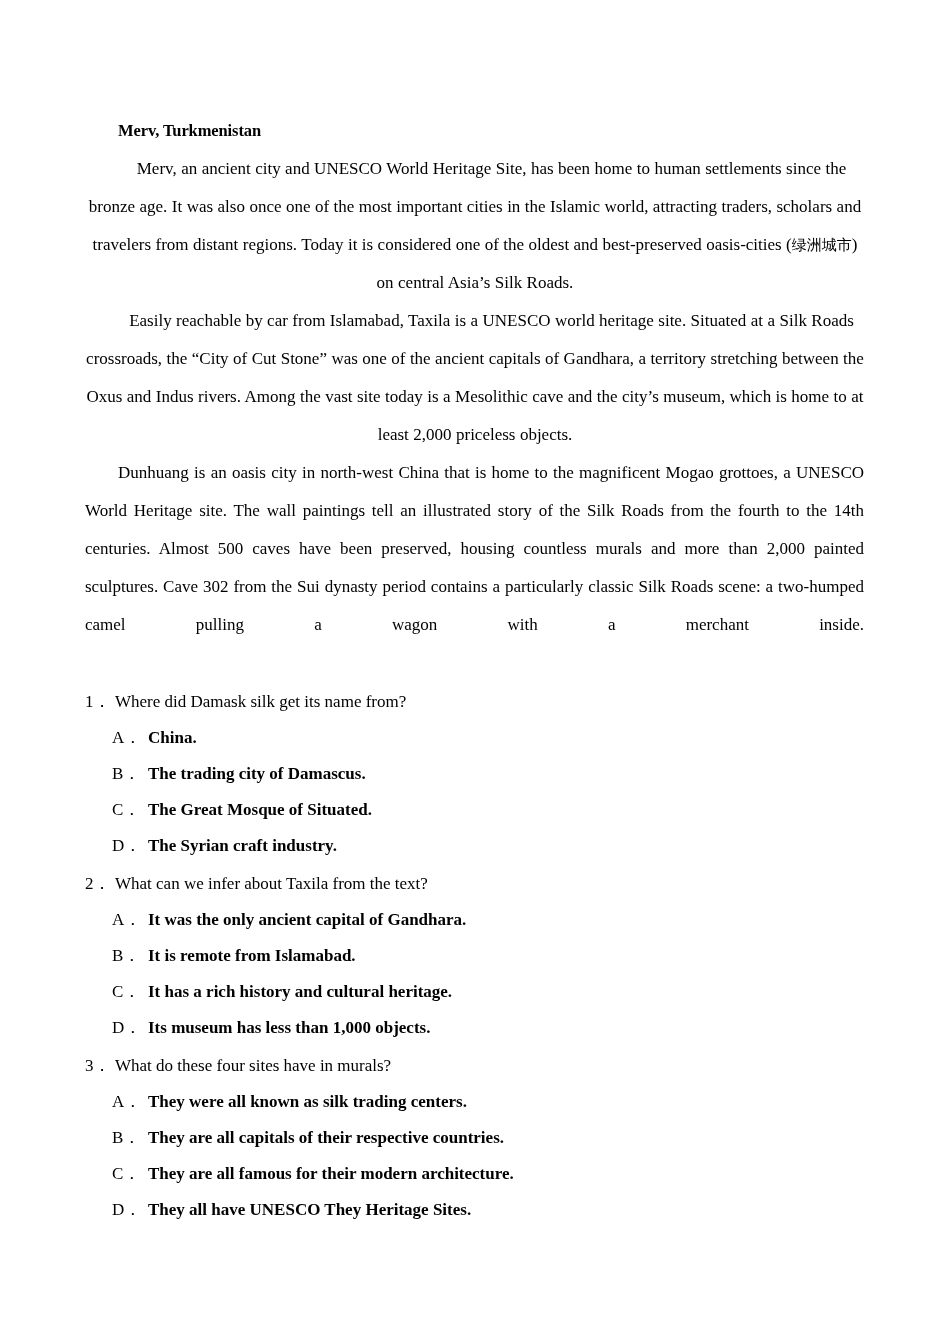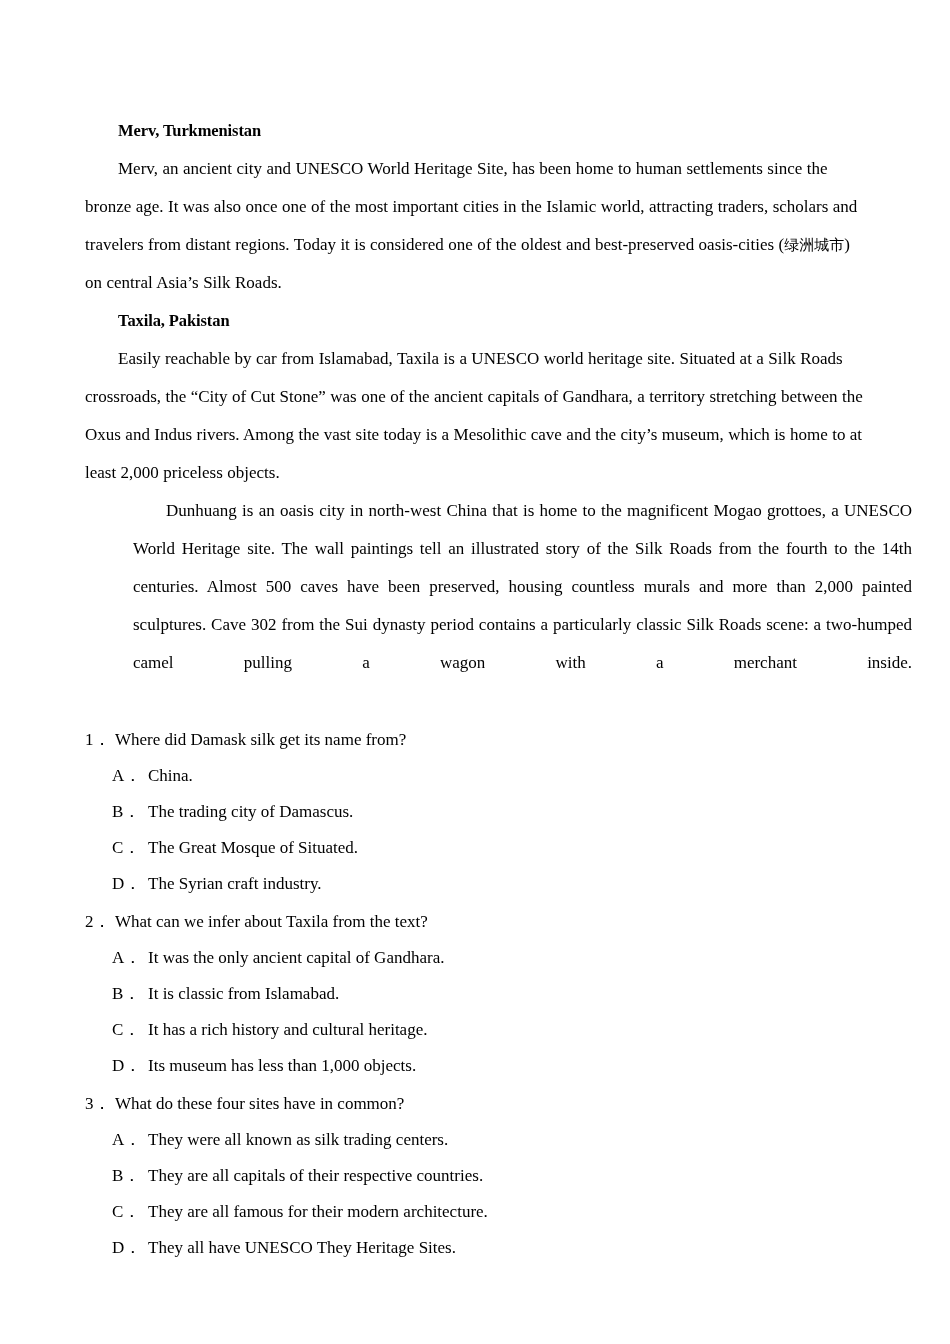--- a/index.html
+++ b/index.html
@@ -37,28 +37,27 @@
     padding-left: 33px;
     letter-spacing: -0.1px;
   }
 
   
   .body-para {
     font-size: 17px;
     line-height: 38px;
     margin: 0;
     text-indent: 33px;
-    text-align: left;
+    text-align: center;
     word-spacing: 0.2px;
   }
   .body-para.justified {
     text-align: justify;
     text-justify: inter-word;
     width: 779px;
-    margin-left: 48px;
   }
   .body-para.justified::after {
     content: "";
     display: inline-block;
     width: 100%;
   }
   .cjk {
     font-family: "DejaVu Sans", sans-serif;
     font-size: 15px;
   }
@@ -95,38 +94,38 @@
     align-items: baseline;
     padding-left: 27px;
   }
   .opt-letter {
     display: inline-block;
     min-width: 36px;
     flex: 0 0 auto;
   }
   .opt-text {
     flex: 1 1 auto;
+    font-weight: bold;
   }
   .q-gap {
     height: 2px;
   }
 </style>
 </head>
 <body>
 
 <div class="page">
   <div class="content">
 
     <div>
       <div class="section-heading">Merv, Turkmenistan</div>
       <p class="body-para"><span>Merv, an ancient city and UNESCO World Heritage Site, has been home to human settlements since the bronze age. It was also once one of the most important cities in the Islamic world, attracting traders, scholars and travelers from distant regions. Today it is considered one of the oldest and best-preserved oasis-cities (</span><span class="cjk">绿洲城市</span><span>) on central Asia’s Silk Roads.</span></p>
     </div>
 
     <div>
-      <div class="section-heading">Taxila, Pakistan</div>
       <p class="body-para">Easily reachable by car from Islamabad, Taxila is a UNESCO world heritage site. Situated at a Silk Roads crossroads, the “City of Cut Stone” was one of the ancient capitals of Gandhara, a territory stretching between the Oxus and Indus rivers. Among the vast site today is a Mesolithic cave and the city’s museum, which is home to at least 2,000 priceless objects.</p>
     </div>
 
     <div>
       <p class="body-para justified">Dunhuang is an oasis city in north-west China that is home to the magnificent Mogao grottoes, a UNESCO World Heritage site. The wall paintings tell an illustrated story of the Silk Roads from the fourth to the 14th centuries. Almost 500 caves have been preserved, housing countless murals and more than 2,000 painted sculptures. Cave 302 from the Sui dynasty period contains a particularly classic Silk Roads scene: a two-humped camel pulling a wagon with a merchant inside.</p>
     </div>
 
     <div class="questions">
 
       <div class="question">
@@ -158,38 +157,38 @@
         <div class="question-stem">
           <span class="q-num">2．</span>
           <span class="q-text">What can we infer about Taxila from the text?</span>
         </div>
         <div class="option">
           <span class="opt-letter">A．</span>
           <span class="opt-text">It was the only ancient capital of Gandhara.</span>
         </div>
         <div class="option">
           <span class="opt-letter">B．</span>
-          <span class="opt-text">It is classic from Islamabad.</span>
+          <span class="opt-text">It is remote from Islamabad.</span>
         </div>
         <div class="option">
           <span class="opt-letter">C．</span>
           <span class="opt-text">It has a rich history and cultural heritage.</span>
         </div>
         <div class="option">
           <span class="opt-letter">D．</span>
           <span class="opt-text">Its museum has less than 1,000 objects.</span>
         </div>
       </div>
 
       <div class="q-gap"></div>
 
       <div class="question">
         <div class="question-stem">
           <span class="q-num">3．</span>
-          <span class="q-text">What do these four sites have in common?</span>
+          <span class="q-text">What do these four sites have in murals?</span>
         </div>
         <div class="option">
           <span class="opt-letter">A．</span>
           <span class="opt-text">They were all known as silk trading centers.</span>
         </div>
         <div class="option">
           <span class="opt-letter">B．</span>
           <span class="opt-text">They are all capitals of their respective countries.</span>
         </div>
         <div class="option">

